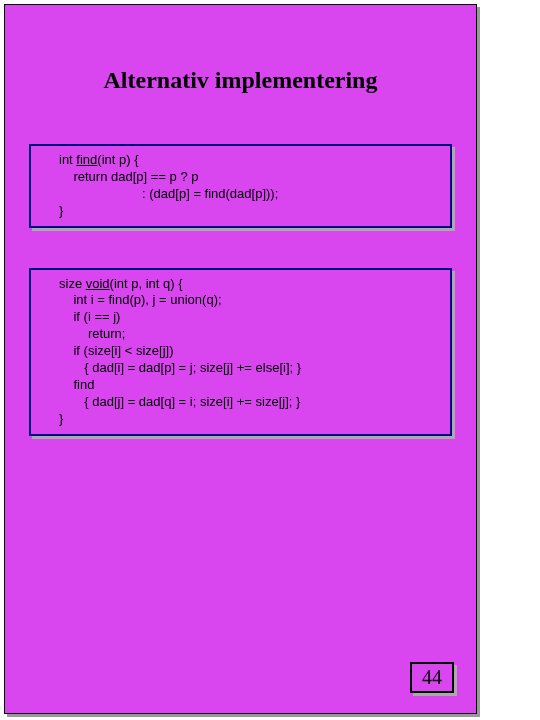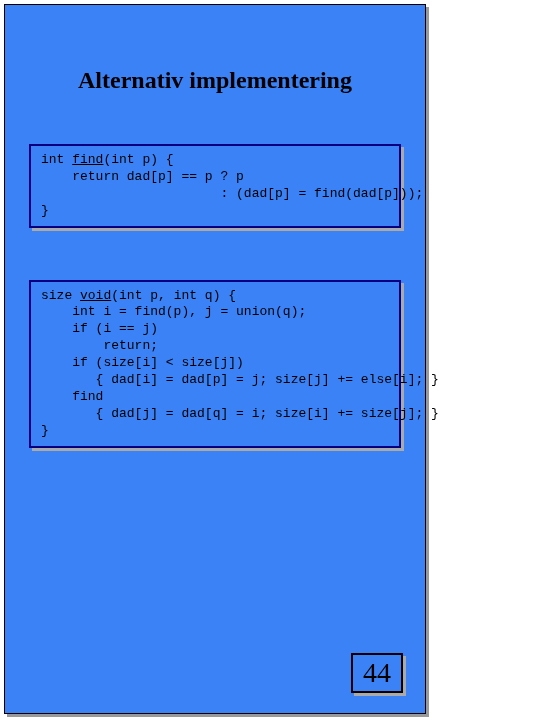--- a/index.html
+++ b/index.html
@@ -7,58 +7,58 @@
       width: 540px;
       height: 720px;
       background: #ffffff;
       position: relative;
       font-family: "Times New Roman", serif;
     }
     .slide-frame {
       position: absolute;
       top: 4px;
       left: 4px;
-      width: 422px;
+      width: 473px;
       height: 710px;
       border: 1px solid #000;
       box-shadow: 3px 3px 0 #999;
-      background: #3b82f6;
+      background: #d946ef;
     }
     .title {
       font-family: "Times New Roman", serif;
       font-weight: bold;
       font-size: 24px;
       text-align: center;
       margin-top: 62px;
       margin-bottom: 50px;
       color: #000;
     }
     .code-block {
-      margin: 0 24px 52px 24px;
+      margin: 0 24px 40px 24px;
       border: 2px solid #000080;
       box-shadow: 3px 3px 0 #aaa;
-      padding: 6px 10px;
-      font-family: Liberation Mono, monospace;
+      padding: 6px 28px;
+      font-family: Liberation Sans, sans-serif;
       font-size: 13px;
       line-height: 1.3;
       white-space: pre;
       color: #000;
     }
     .fn-name {
       text-decoration: underline;
     }
     .page-number {
       position: absolute;
       right: 22px;
       bottom: 20px;
       border: 2px solid #000;
       box-shadow: 3px 3px 0 #aaa;
       padding: 2px 10px;
       font-family: "Times New Roman", serif;
-      font-size: 28px;
+      font-size: 20px;
     }
   </style>
 </head>
 <body>
 
 <div class="slide-frame">
   <h1 class="title">Alternativ implementering</h1>
 
   <div class="code-block"><span>int </span><span class="fn-name">find</span><span>(int p) {</span>
 <span>    return dad[p] == p ? p</span>

